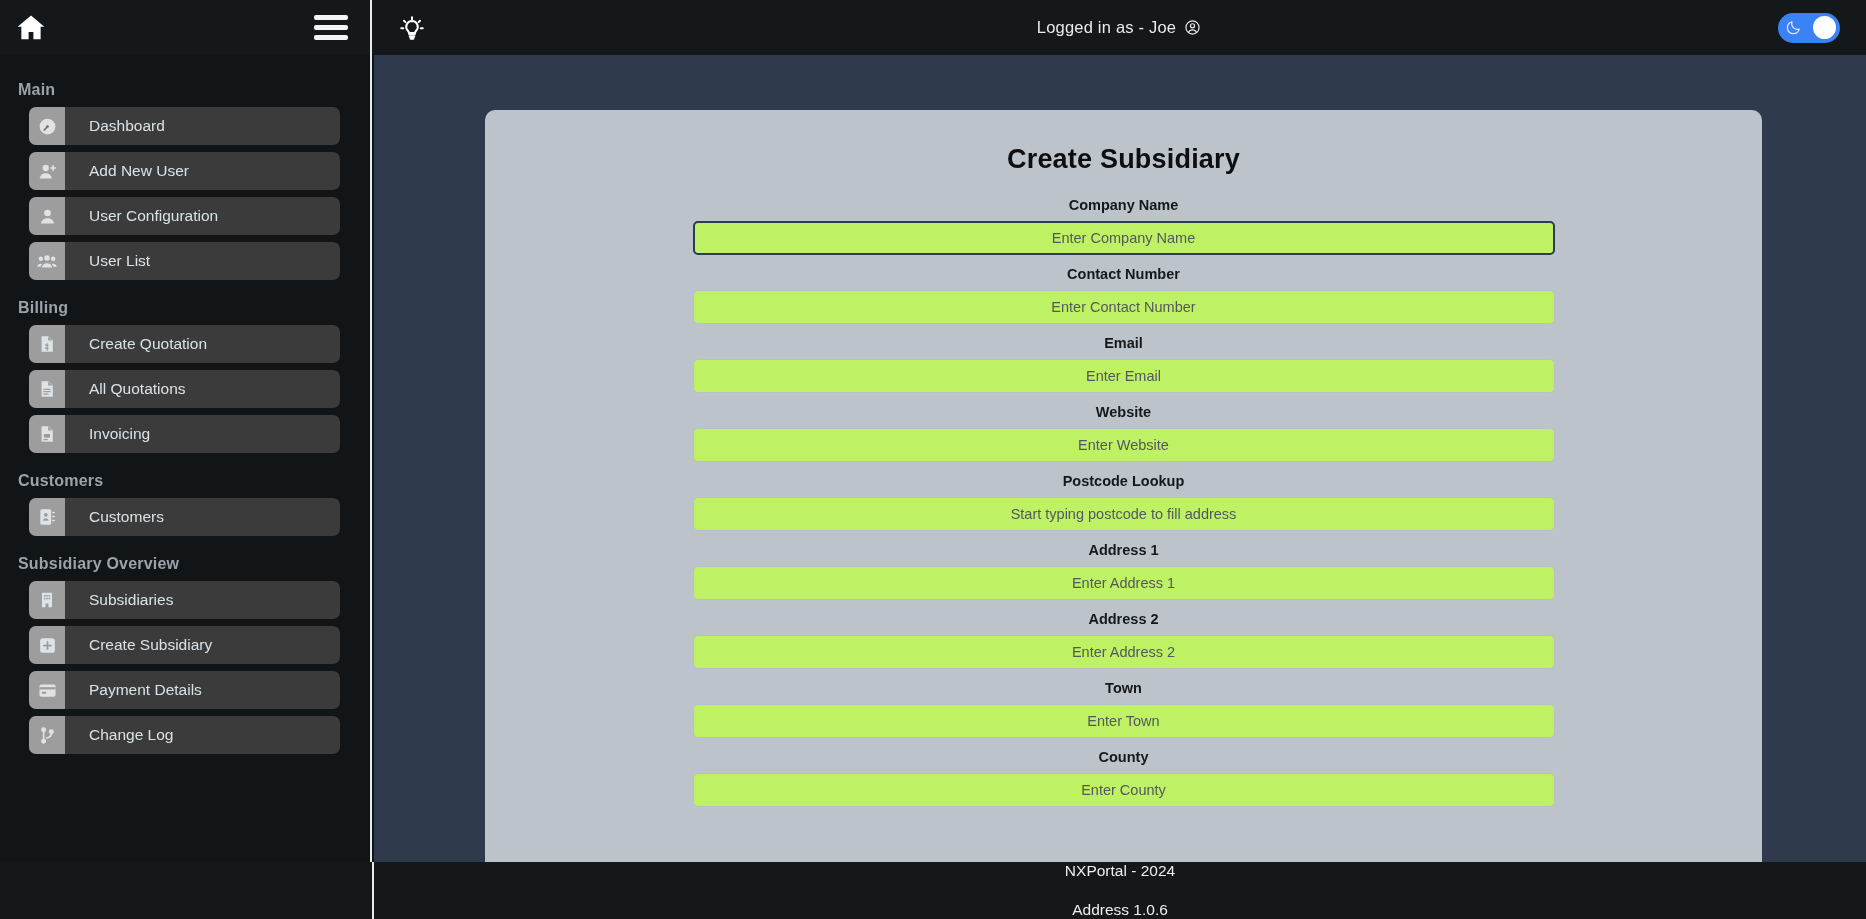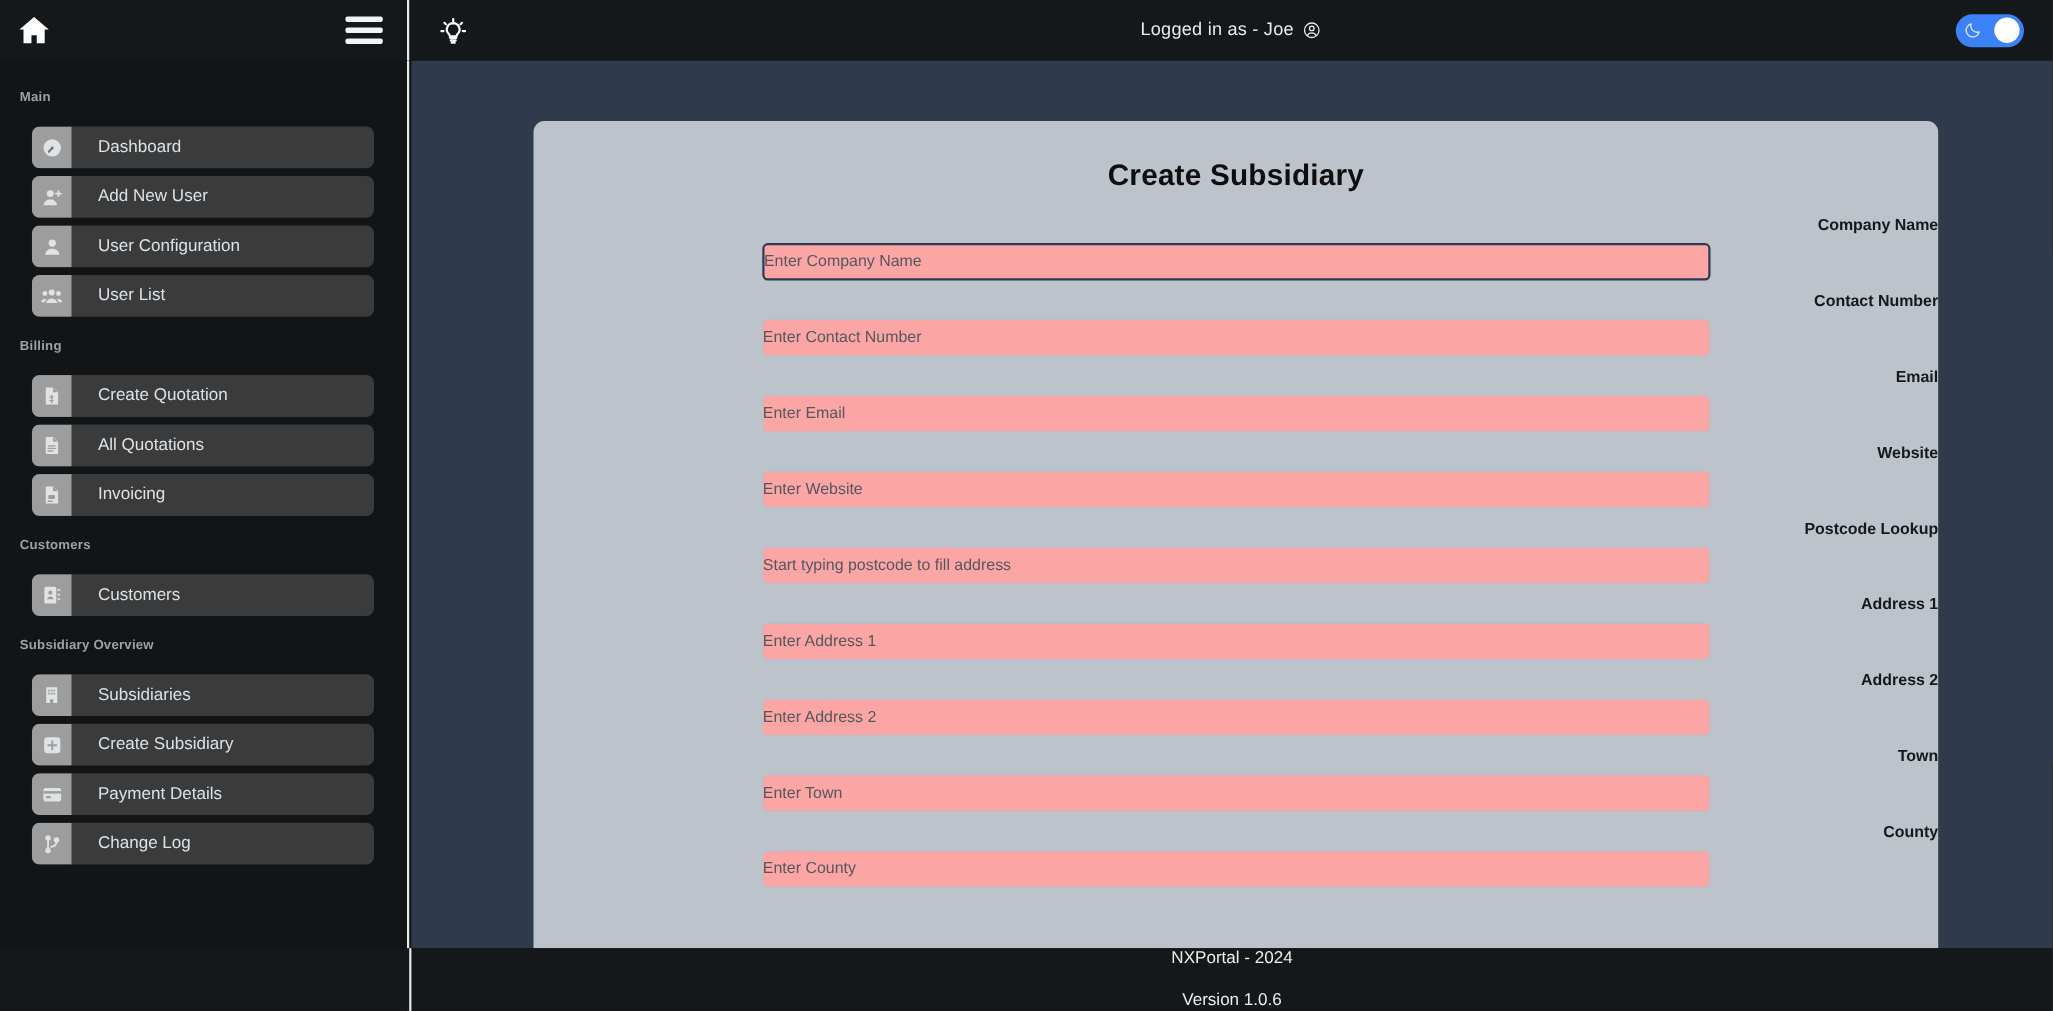--- a/index.html
+++ b/index.html
@@ -112,23 +112,23 @@
     width: 372px;
     height: 864px;
     background: #111517;
     border-right: 2px solid #e8eaec;
     padding: 14px 0 0 0;
     overflow: hidden;
     z-index: 20;
   }
   .nav-section-title {
     color: #9aa3a8;
-    font-size: 12px;
+    font-size: 16px;
     font-weight: bold;
-    padding: 12px 0 20px 18px;
+    padding: 12px 0 8px 18px;
     letter-spacing: .2px;
   }
   .nav-item {
     display: flex;
     align-items: center;
     height: 38px;
     margin: 0 30px 7px 29px;
     background: #3b3b3b;
     border-radius: 7px;
     overflow: hidden;
@@ -174,38 +174,38 @@
   .card-title {
     text-align: center;
     font-size: 27px;
     font-weight: bold;
     color: #0e0e10;
     margin: 12px 0 22px 0;
     letter-spacing: .2px;
   }
   .field { margin-bottom: 11px; }
   .field-label {
-    text-align: right;
+    text-align: center;
     font-size: 14.5px;
     font-weight: bold;
     color: #16181b;
     margin-bottom: 8px;
   }
   .field-input {
     display: block;
     width: 862px;
     height: 34px;
     margin: 0 auto;
-    background: #fca5a5;
+    background: #bef264;
     border: 1px solid #b9bfc6;
     border-radius: 5px;
     font-family: "Liberation Sans", sans-serif;
     font-size: 14.5px;
     color: #2c2f33;
-    text-align: left;
+    text-align: center;
     outline: none;
   }
   .field-input::placeholder { color: #54585e; opacity: 1; }
   .field-input.focused {
     border: 2px solid #2b3a55;
   }
 
   
   .footer {
     position: absolute;
@@ -483,17 +483,17 @@
         <input class="field-input" type="text" placeholder="Enter County" style="">
       </div>
 
     </section>
   </main>
 
   <footer class="footer">
     <div class="footer-sidebar-edge"></div>
     <div class="footer-inner">
       <div class="footer-line">NXPortal - 2024</div>
-      <div class="footer-line">Version 1.0.6</div>
+      <div class="footer-line">Address 1.0.6</div>
     </div>
   </footer>
 
 </div>
 
 </body></html>

